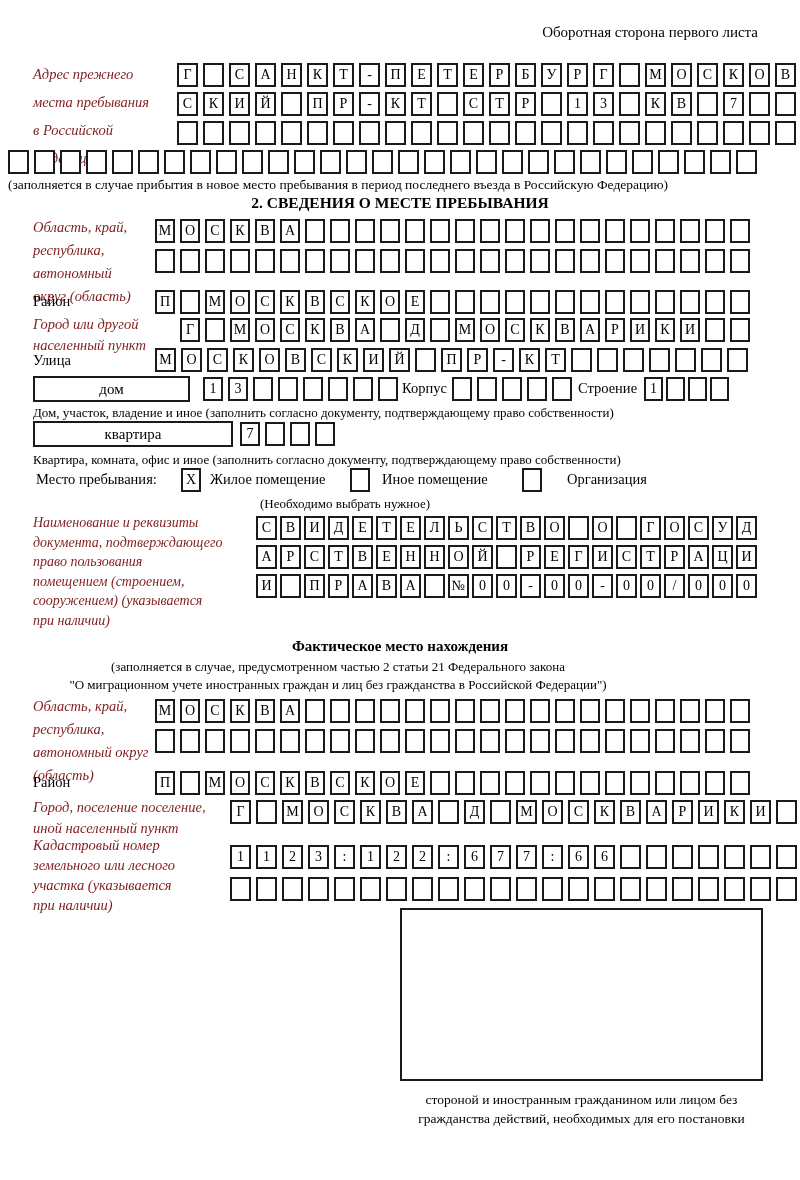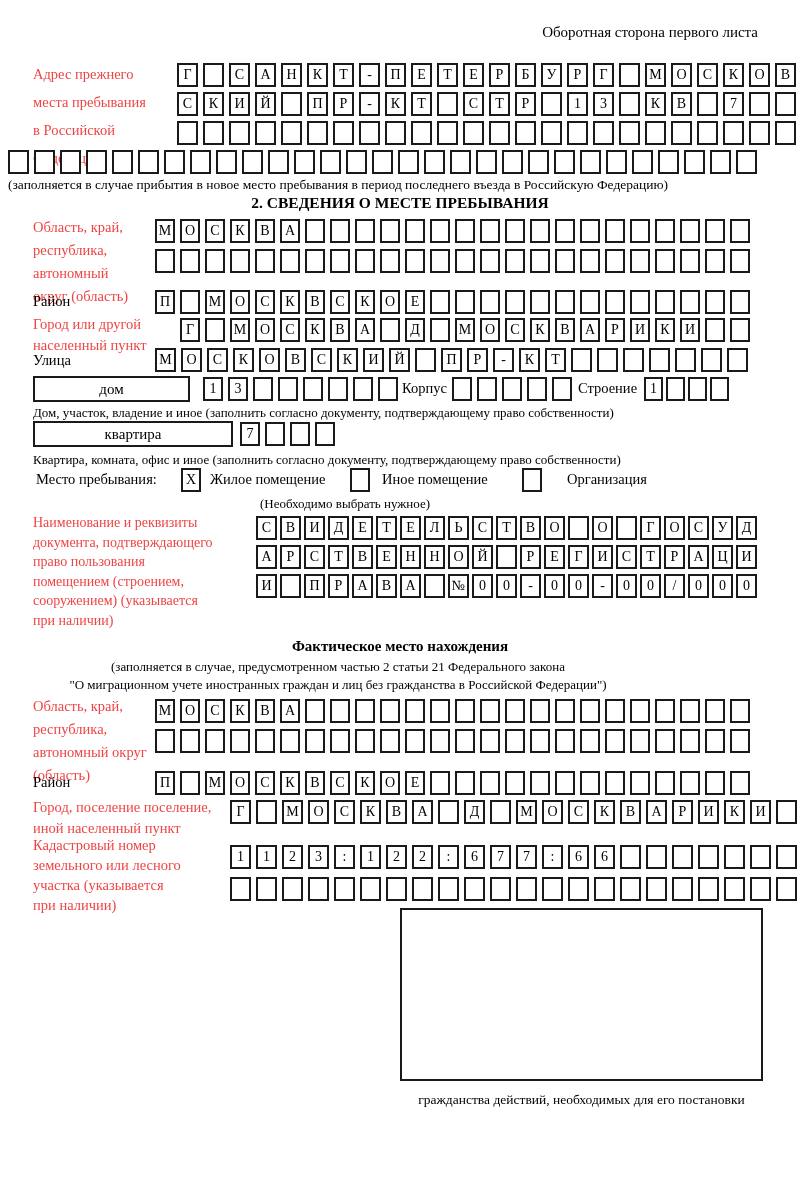--- a/index.html
+++ b/index.html
@@ -2,21 +2,21 @@
 <html><head>
 <meta charset="utf-8">
 <style>
   html,body{margin:0;padding:0;}
   body{
     width:800px;height:1180px;background:#ffffff;position:relative;
     font-family:"Liberation Serif","DejaVu Serif",serif;color:#000;
     -webkit-font-smoothing:antialiased;overflow:hidden;
   }
   .abs{position:absolute;}
-  .lbl{font-size:14.5px;line-height:28px;color:#ef4444;}
+  .lbl{font-size:14.5px;line-height:28px;color:#7f1d1d;font-style:italic;}
   .ln{white-space:nowrap;}
   .grid{display:flex;gap:5px;}
   .cell{
     width:20px;height:24px;box-sizing:border-box;border:2px solid #1a1a1a;
     display:inline-flex;align-items:center;justify-content:center;
     font-size:14px;font-family:"Liberation Serif",serif;background:#fff;flex:0 0 auto;
   }
   .g26 .cell{width:21px;}
   .g24{gap:3px;}
   .g24 .cell{width:21px;}
@@ -594,14 +594,15 @@
     <span class="cell"></span>
     <span class="cell"></span>
     <span class="cell"></span>
     <span class="cell"></span>
     <span class="cell"></span>
     <span class="cell"></span>
   </div>
 
 <div class="abs" style="left:400px;top:908px;width:363px;height:173px;border:2px solid #1a1a1a;box-sizing:border-box;background:#fff;"></div>
 <div class="abs stamp-caption" style="left:390px;top:1090px;width:383px;">
+    <div class="ln">стороной и иностранным гражданином или лицом без</div>
     <div class="ln">гражданства действий, необходимых для его постановки</div>
   </div>
 
 </body></html>

